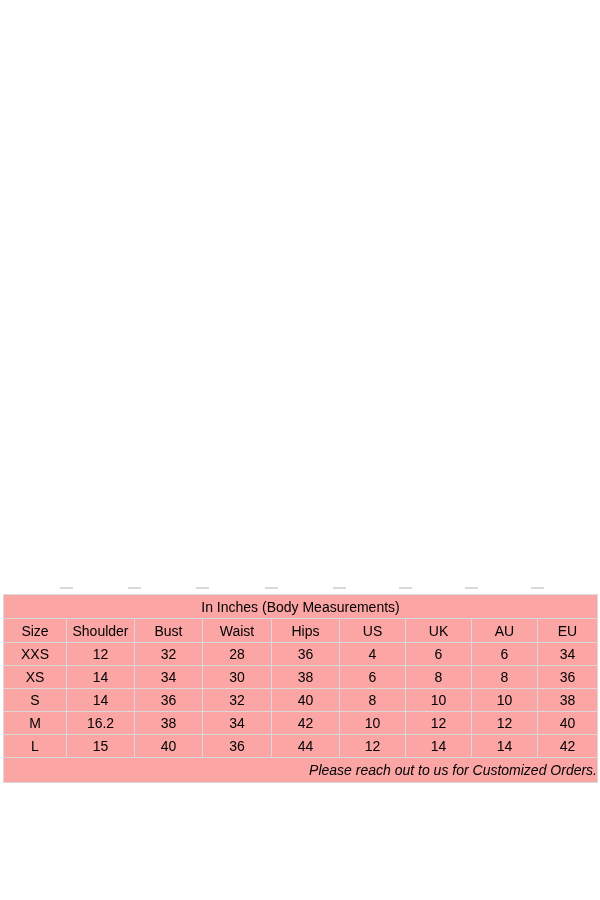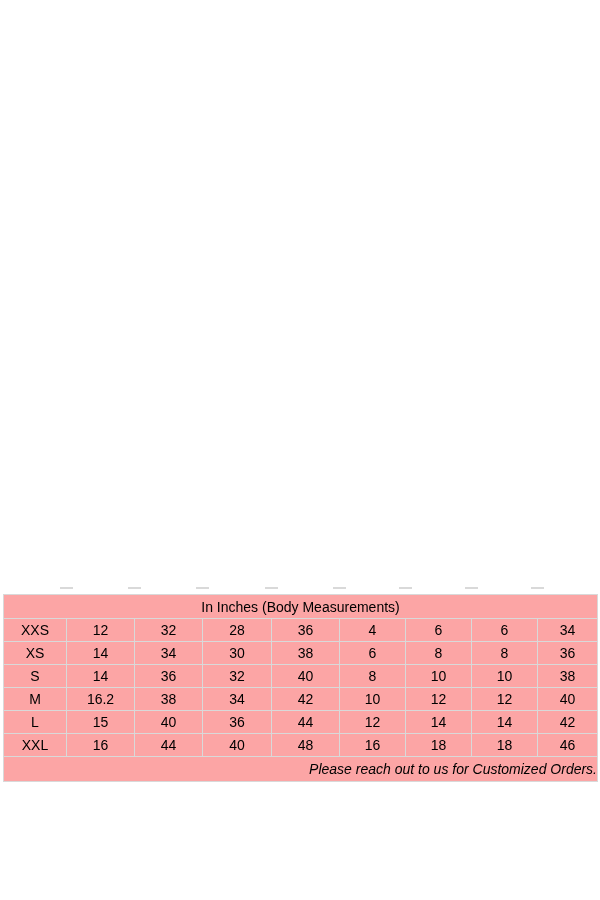--- a/index.html
+++ b/index.html
@@ -87,20 +87,31 @@
         <col style="width:68px">
         <col style="width:66px">
       <col style="width:66px">
         <col style="width:66px">
         <col style="width:60px">
     </colgroup>
     <thead>
       <tr class="title-row">
         <th colspan="9">In Inches (Body Measurements)</th>
       </tr>
+      <tr class="header-row" id="header-row">
+          <td>Size</td>
+          <td>Shoulder</td>
+          <td>Bust</td>
+          <td>Waist</td>
+          <td>Hips</td>
+          <td>US</td>
+          <td>UK</td>
+          <td>AU</td>
+          <td>EU</td>
+        </tr>
     </thead>
     <tbody id="table-body">
         <tr class="data-row">
           <td>XXS</td>
           <td>12</td>
           <td>32</td>
           <td>28</td>
           <td>36</td>
           <td>4</td>
           <td>6</td>
@@ -144,31 +155,20 @@
           <td>L</td>
           <td>15</td>
           <td>40</td>
           <td>36</td>
           <td>44</td>
           <td>12</td>
           <td>14</td>
           <td>14</td>
           <td>42</td>
         </tr>
-        <tr class="data-row">
-          <td>XXL</td>
-          <td>16</td>
-          <td>44</td>
-          <td>40</td>
-          <td>48</td>
-          <td>16</td>
-          <td>18</td>
-          <td>18</td>
-          <td>46</td>
-        </tr>
       </tbody>
     <tfoot>
       <tr class="footer-row">
         <td colspan="9">Please reach out to us for Customized Orders.</td>
       </tr>
     </tfoot>
   </table>
 
 </div>
 

